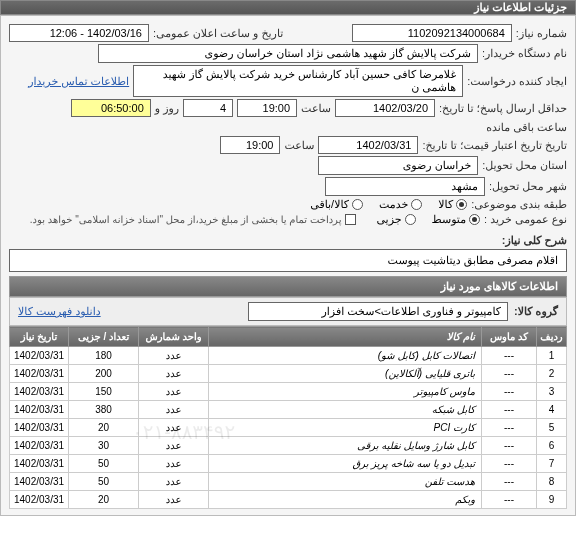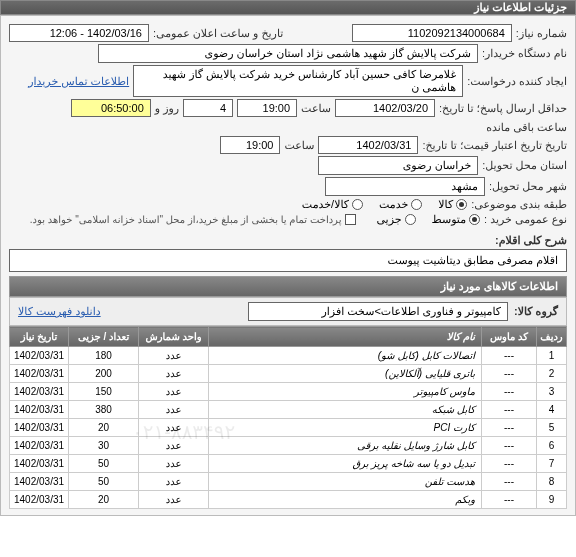--- a/index.html
+++ b/index.html
@@ -99,21 +99,21 @@
             <span class="radio-dot"></span>
           </span>
         <span>کالا</span>
       </div>
       <div class="radio-item">
         <span class="radio-circle"></span>
         <span>خدمت</span>
       </div>
       <div class="radio-item">
         <span class="radio-circle"></span>
-        <span>کالا/خدمت</span>
+        <span>کالا/باقی</span>
       </div>
     </div>
   </div>
 
   <div class="row">
     <span class="label">نوع عمومی خرید :</span>
     <div class="radio-row">
       <div class="radio-item">
         <span class="radio-circle">
             <span class="radio-dot"></span>
@@ -126,21 +126,21 @@
       </div>
     </div>
     <span style="width:12px"></span>
     <span class="checkbox"></span>
     <span class="hint">پرداخت تمام یا بخشی از مبلغ خرید،از محل "اسناد خزانه اسلامی" خواهد بود.</span>
   </div>
 
   <div class="separator"></div>
 
   <div class="row">
-    <span class="label" style="font-weight:bold">شرح کلی اقلام:</span>
+    <span class="label" style="font-weight:bold">شرح کلی نیاز:</span>
   </div>
   <div class="big-field">اقلام مصرفی مطابق دیتاشیت پیوست</div>
 
   <div class="sub-header">اطلاعات کالاهای مورد نیاز</div>
 
   <div class="group-row">
     <span class="label" style="font-weight:bold">گروه کالا:</span>
     <span class="field w260">کامپیوتر و فناوری اطلاعات&gt;سخت افزار</span>
     <span style="flex:1"></span>
     <span class="link">دانلود فهرست کالا</span>

